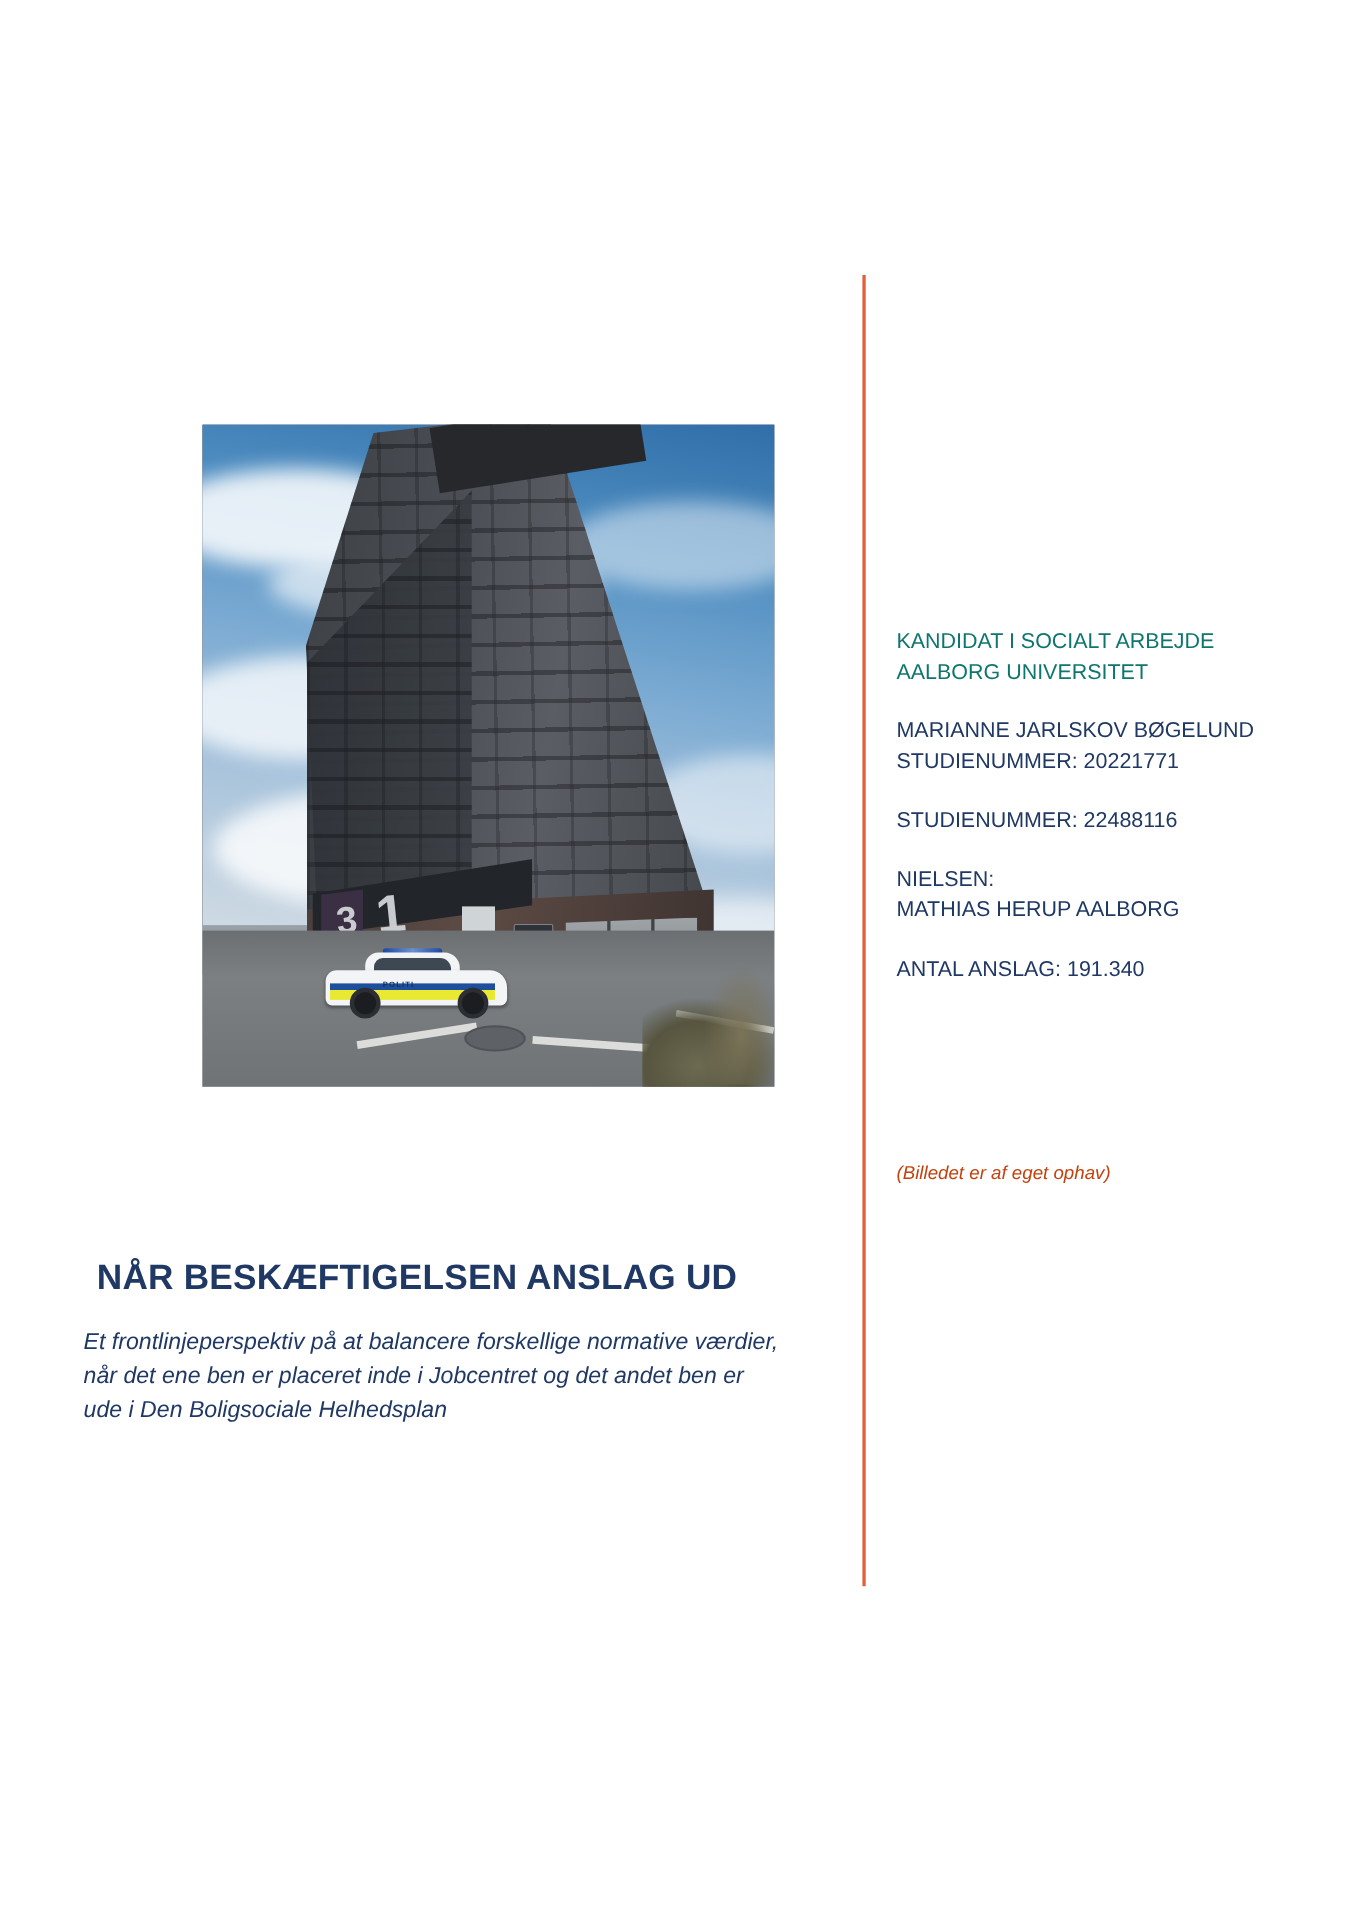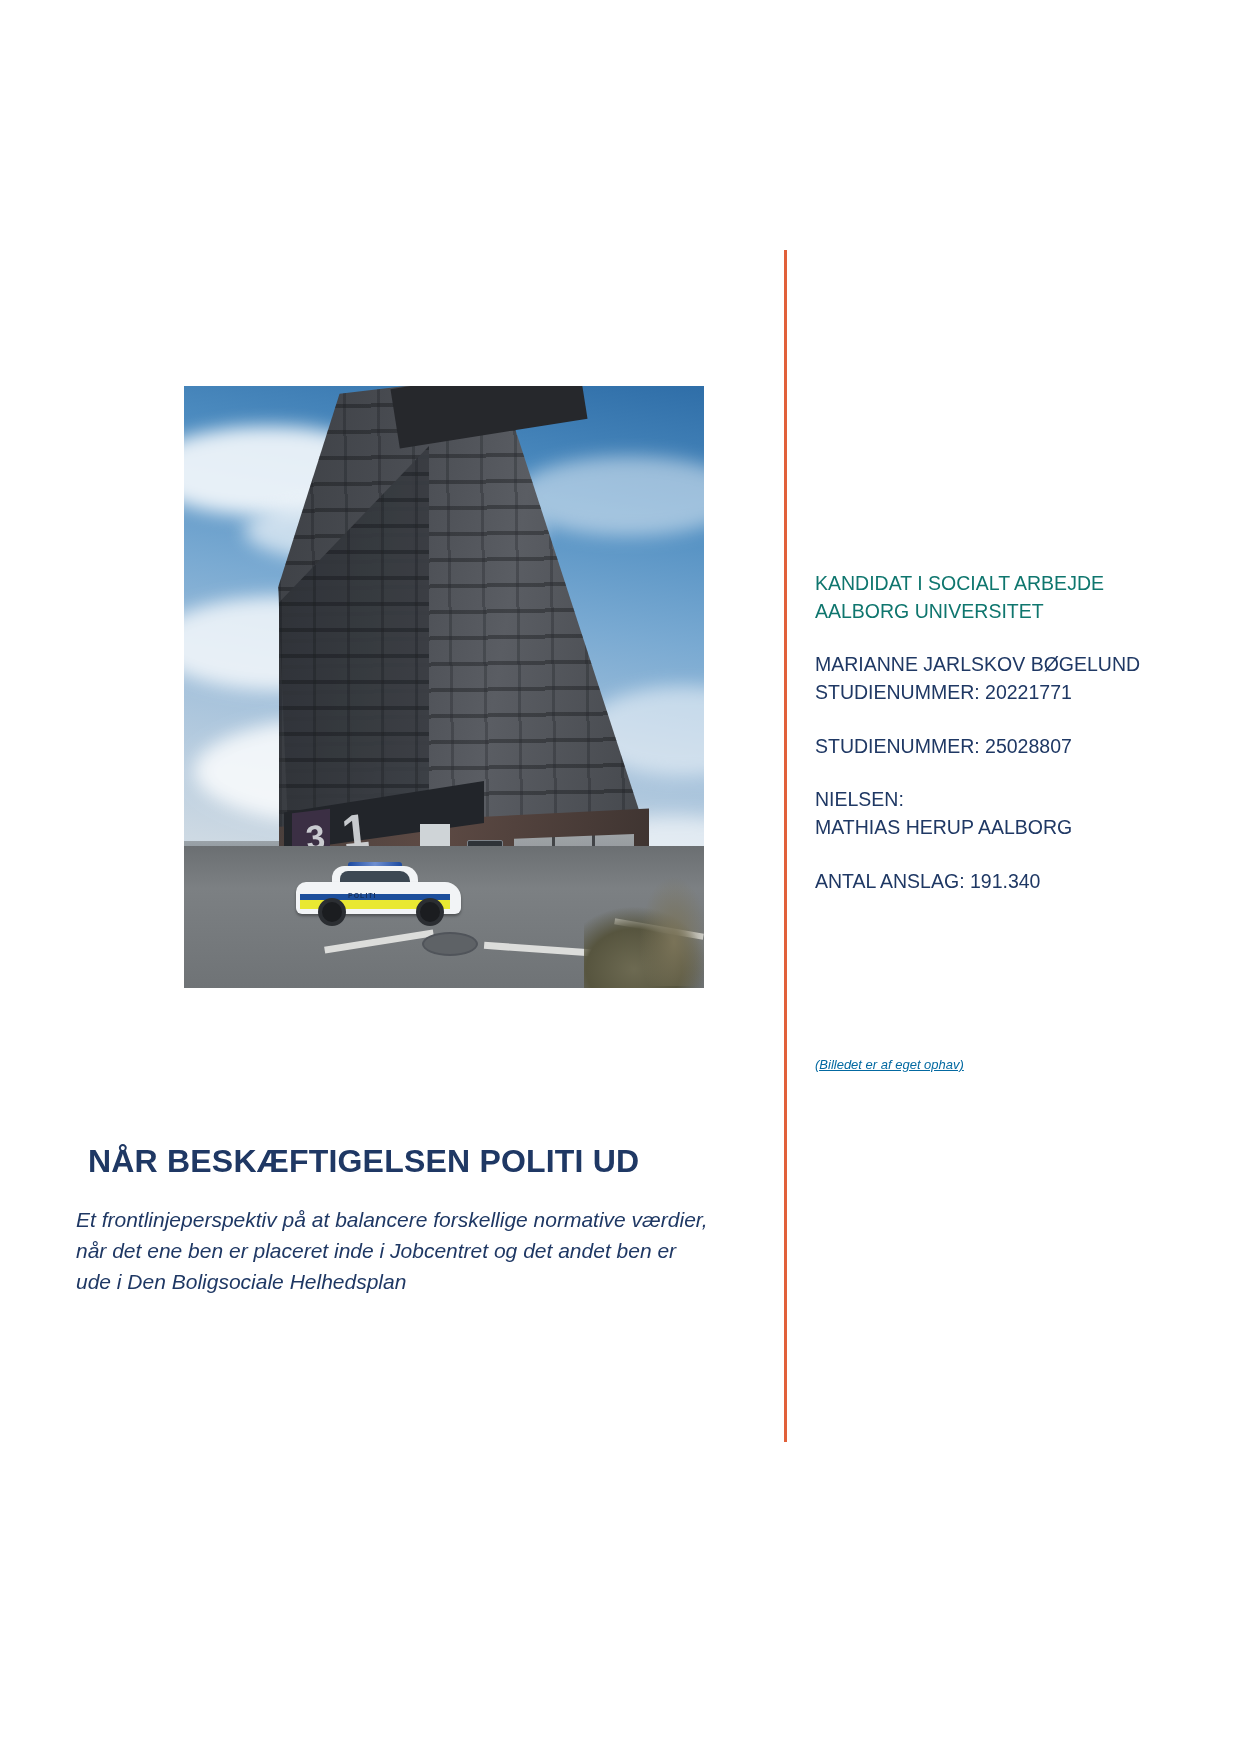--- a/index.html
+++ b/index.html
@@ -289,25 +289,24 @@
   .block.accent { color: #0f766e; }
   .line {
     font-size: 19.5px;
     line-height: 1.42;
     white-space: nowrap;
   }
   .credit {
     position: absolute;
     left: 815px;
     top: 1057px;
-    font-size: 13px;
+    font-size: 17px;
     font-style: italic;
-    color: #0369a1;
-    font-family: "Liberation Sans", sans-serif;
-    text-decoration: underline;
+    color: #c2410c;
+    font-family: "Liberation Sans", sans-serif;
   }
 </style>
 </head>
 <body>
 
 <div class="left-col">
 
   <div class="photo-frame">
     <div class="sky"></div>
 
@@ -359,40 +358,40 @@
       <div class="car-window"></div>
       <div class="car-body"></div>
       <div class="car-stripe-blue"></div>
       <div class="car-stripe"></div>
       <div class="car-text">POLITI</div>
       <div class="wheel w1"></div>
       <div class="wheel w2"></div>
     </div>
   </div>
 
-  <h1 class="main-title">NÅR BESKÆFTIGELSEN POLITI UD</h1>
+  <h1 class="main-title">NÅR BESKÆFTIGELSEN ANSLAG UD</h1>
   <p class="subtitle">Et frontlinjeperspektiv på at balancere forskellige normative værdier, når det ene ben er placeret inde i Jobcentret og det andet ben er ude i Den Boligsociale Helhedsplan</p>
 </div>
 
 <div class="divider"></div>
 
 <div class="right-col">
 
   <div class="block accent">
     <div class="line">KANDIDAT I SOCIALT ARBEJDE</div>
     <div class="line">AALBORG UNIVERSITET</div>
   </div>
 
   <div class="block">
     <div class="line">MARIANNE JARLSKOV BØGELUND</div>
     <div class="line">STUDIENUMMER: 20221771</div>
   </div>
 
   <div class="block">
-    <div class="line">STUDIENUMMER: 25028807</div>
+    <div class="line">STUDIENUMMER: 22488116</div>
   </div>
 
   <div class="block">
     <div class="line">NIELSEN:</div>
     <div class="line">MATHIAS HERUP AALBORG</div>
   </div>
 
   <div class="block">
     <div class="line">ANTAL ANSLAG: 191.340</div>
   </div>

